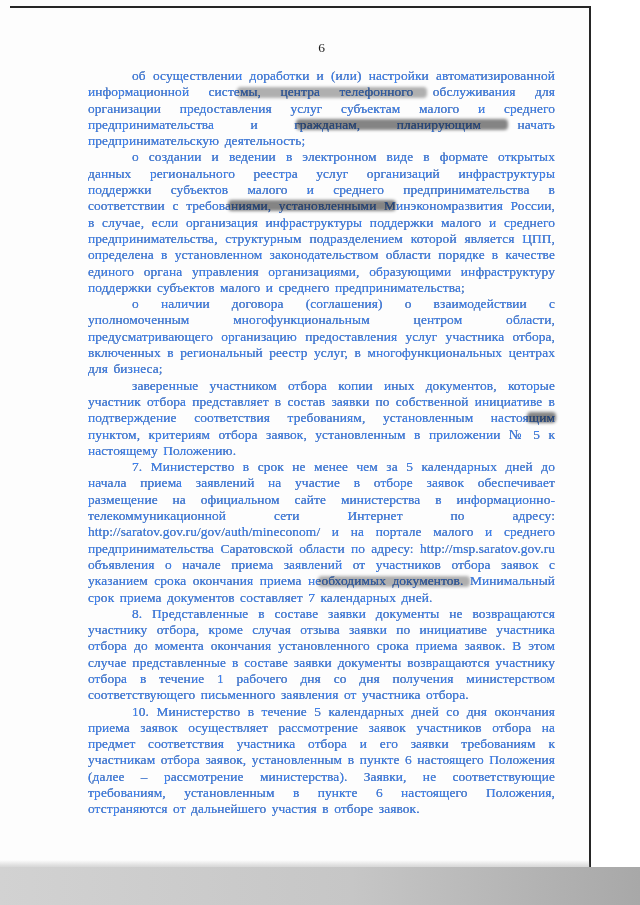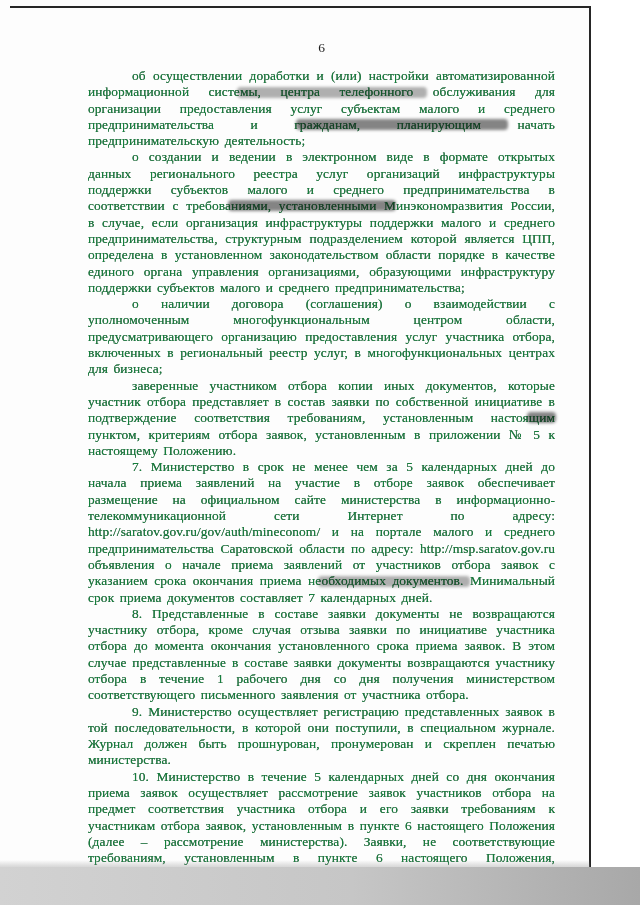--- a/index.html
+++ b/index.html
@@ -29,21 +29,21 @@
     width: 467px;
     text-align: center;
     font-size: 13.5px;
     color: #1c1c1c;
   }
   .doc-text {
     position: absolute;
     top: 68px;
     left: 88px;
     width: 467px;
-    color: #15803d;
+    color: #3b82f6;
     font-size: 13.4px;
     line-height: 16.3px;
     text-shadow: 0 0 0.3px rgba(20,20,20,0.7);
   }
   .doc-text p {
     margin: 0;
     text-align: justify;
     text-indent: 44px;
     word-spacing: 2px;
     letter-spacing: 0.1px;
@@ -102,21 +102,20 @@
 <div class="page">
   <div class="page-number">6</div>
 
   <div class="doc-text">
     <p>об осуществлении доработки и (или) настройки автоматизированной информационной системы, центра телефонного обслуживания для организации предоставления услуг субъектам малого и среднего предпринимательства и гражданам, планирующим начать предпринимательскую деятельность;</p>
     <p>о создании и ведении в электронном виде в формате открытых данных регионального реестра услуг организаций инфраструктуры поддержки субъектов малого и среднего предпринимательства в соответствии с требованиями, установленными Минэкономразвития России, в случае, если организация инфраструктуры поддержки малого и среднего предпринимательства, структурным подразделением которой является ЦПП, определена в установленном законодательством области порядке в качестве единого органа управления организациями, образующими инфраструктуру поддержки субъектов малого и среднего предпринимательства;</p>
     <p>о наличии договора (соглашения) о взаимодействии с уполномоченным многофункциональным центром области, предусматривающего организацию предоставления услуг участника отбора, включенных в региональный реестр услуг, в многофункциональных центрах для бизнеса;</p>
     <p>заверенные участником отбора копии иных документов, которые участник отбора представляет в состав заявки по собственной инициативе в подтверждение соответствия требованиям, установленным настоящим пунктом, критериям отбора заявок, установленным в приложении № 5 к настоящему Положению.</p>
     <p>7. Министерство в срок не менее чем за 5 календарных дней до начала приема заявлений на участие в отборе заявок обеспечивает размещение на официальном сайте министерства в информационно-телекоммуникационной сети Интернет по адресу: http://saratov.gov.ru/gov/auth/mineconom/ и на портале малого и среднего предпринимательства Саратовской области по адресу: http://msp.saratov.gov.ru объявления о начале приема заявлений от участников отбора заявок с указанием срока окончания приема необходимых документов. Минимальный срок приема документов составляет 7 календарных дней.</p>
     <p>8. Представленные в составе заявки документы не возвращаются участнику отбора, кроме случая отзыва заявки по инициативе участника отбора до момента окончания установленного срока приема заявок. В этом случае представленные в составе заявки документы возвращаются участнику отбора в течение 1 рабочего дня со дня получения министерством соответствующего письменного заявления от участника отбора.</p>
-    <p>9. Министерство осуществляет регистрацию представленных заявок в той последовательности, в которой они поступили, в специальном журнале. Журнал должен быть прошнурован, пронумерован и скреплен печатью министерства.</p>
     <p>10. Министерство в течение 5 календарных дней со дня окончания приема заявок осуществляет рассмотрение заявок участников отбора на предмет соответствия участника отбора и его заявки требованиям к участникам отбора заявок, установленным в пункте 6 настоящего Положения (далее – рассмотрение министерства). Заявки, не соответствующие требованиям, установленным в пункте 6 настоящего Положения, отстраняются от дальнейшего участия в отборе заявок.</p>
   </div>
 </div>
 
 <div class="scan-top-line"></div>
 <div class="scan-right-line"></div>
 <div class="scan-bottom-shadow"></div>
 <div class="scan-bottom"></div>
 
 <div class="artifact light" id="a2"></div>

